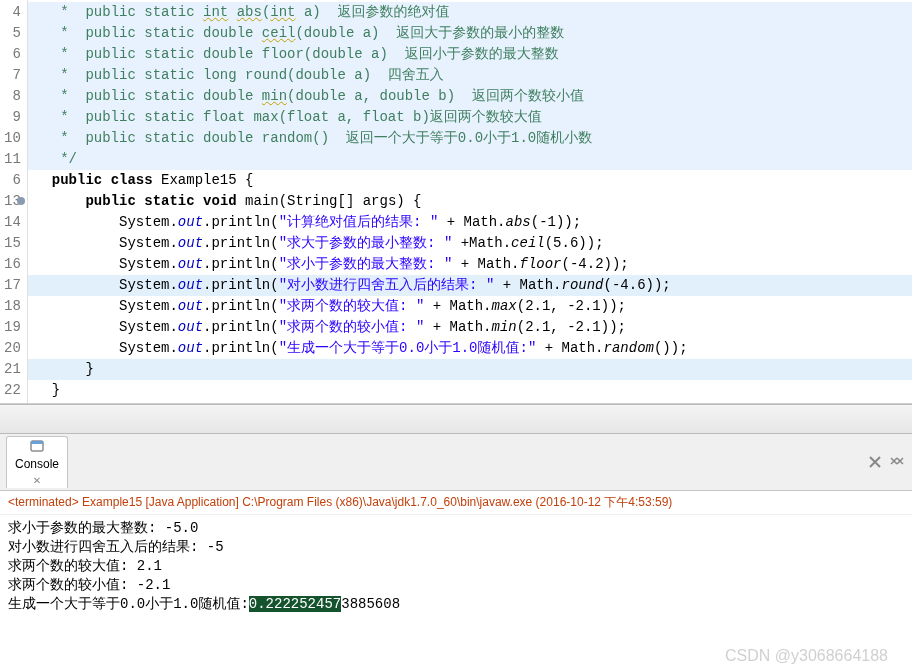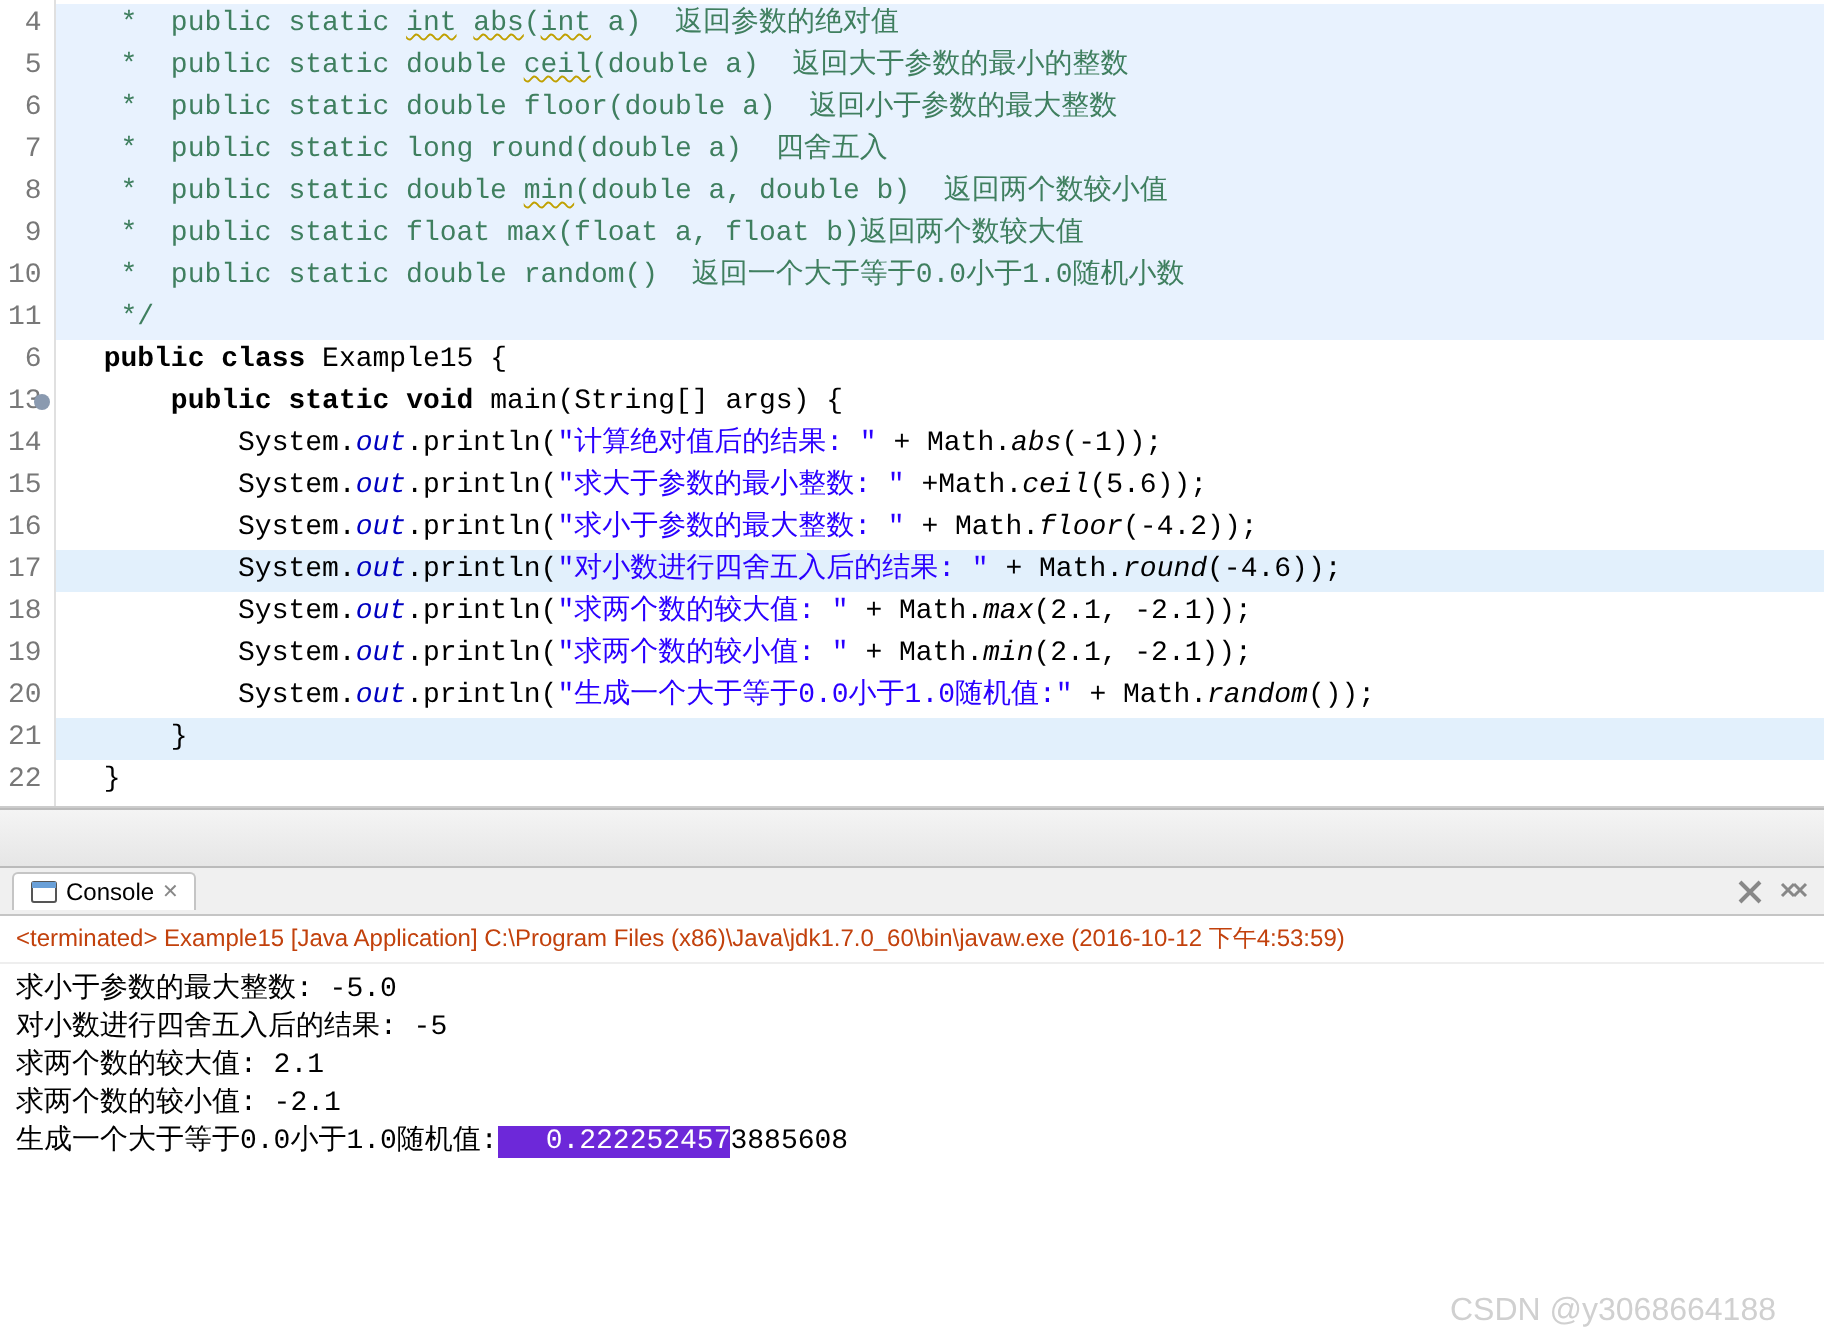--- a/index.html
+++ b/index.html
@@ -82,20 +82,21 @@
 }
 .console-tab {
   display: flex;
   align-items: center;
   gap: 4px;
   padding: 2px 8px;
   background: #fff;
   border: 1px solid #c5c5c5;
   border-bottom: none;
   border-radius: 3px 3px 0 0;
+  flex-direction: column;
 }
 .console-icon {
   width: 14px;
   height: 14px;
   display: inline-flex;
   align-items: center;
   justify-content: center;
 }
 .tab-close {
   color: #888;
@@ -119,21 +120,21 @@
   border-bottom: 1px solid #eee;
 }
 .console-output {
   padding: 4px 8px;
   background: #fff;
   font-family: "Courier New", monospace;
   font-size: 14px;
   line-height: 19px;
   color: #000;
 }
-.sel { background: #6d28d9; color: #fff; padding-left: 24px; }
+.sel { background: #14532d; color: #fff; }
 .watermark {
   position: absolute;
   right: 24px;
   bottom: 4px;
   color: #d0d0d0;
   font-size: 16px;
   font-family: sans-serif;
 }
 </style>
 </head>

